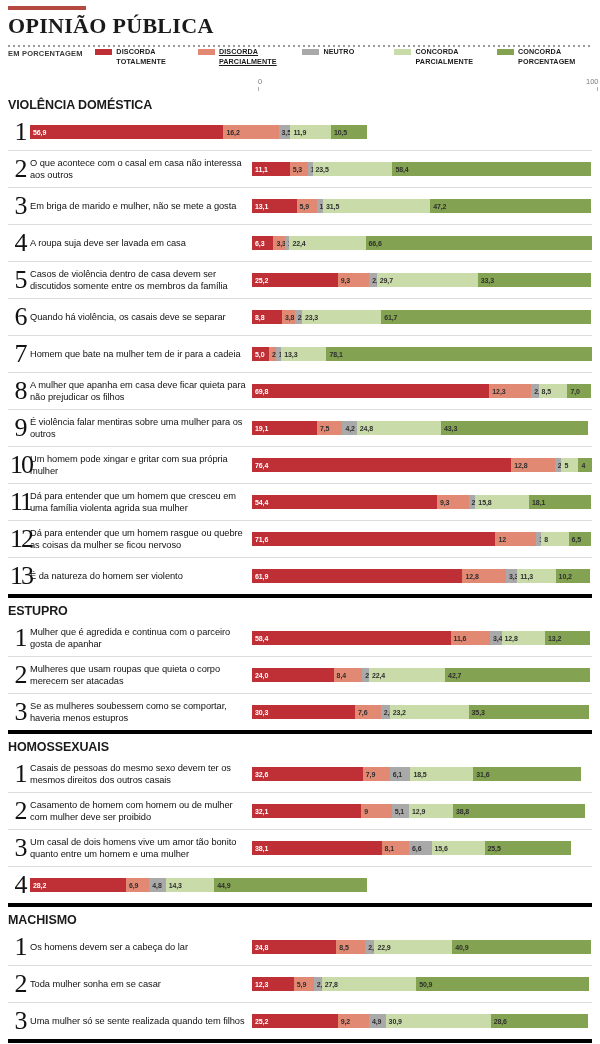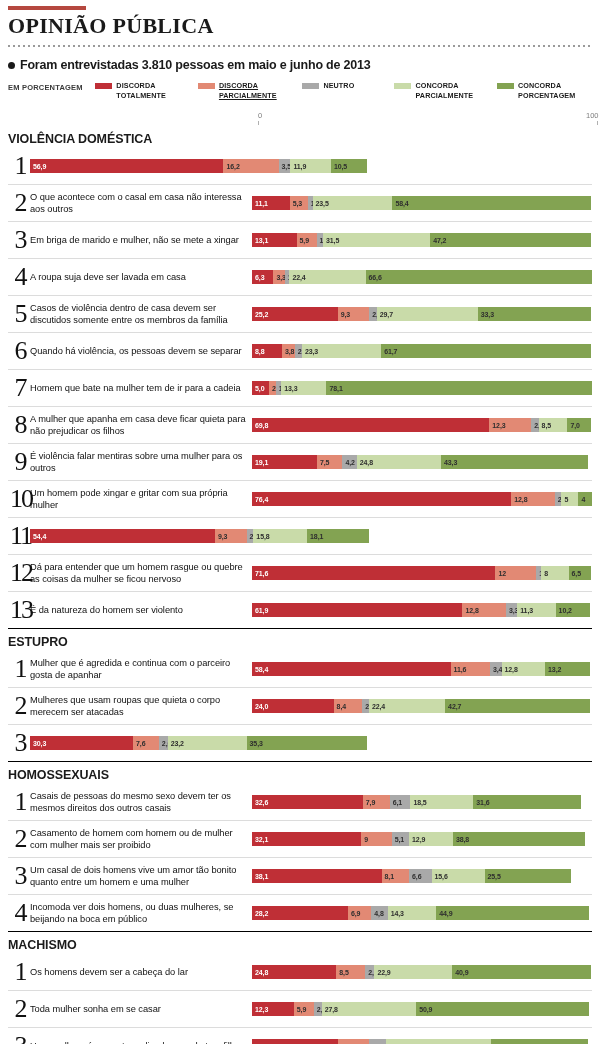--- a/index.html
+++ b/index.html
@@ -59,21 +59,21 @@
     margin: 2px 0 2px 0; padding-top: 4px;
   }
   .rows { border-top: 0; }
 
   .row {
     position: relative;
     display: flex; align-items: center;
     border-bottom: 1px solid #dcdcdc;
     min-height: 36px;
   }
-  .row:last-child { border-bottom: 1px solid #000000; }
+  .row:last-child { border-bottom: 4px solid #000000; }
   .row-num {
     width: 22px; flex: none; text-align: center;
     font-family: "Liberation Serif", serif;
     font-size: 26px; font-weight: 400; line-height: 1;
     letter-spacing: -2px; color: #111; padding-left: 2px;
   }
   .row-label {
     width: 222px; flex: none;
     font-size: 9.3px; line-height: 1.32; color: #111;
     padding-right: 6px; letter-spacing: -.05px;
@@ -97,24 +97,20 @@
 </head>
 <body>
 
 <div id="page">
 
   <div class="top-rule"></div>
 
   <div class="title">OPINIÃO PÚBLICA</div>
   <div class="dotted"></div>
 
-  <div class="subtitle">
-    <span class="bullet-dot"></span>
-    <span>Foram entrevistadas 3.810 pessoas em maio e junho de 2013</span>
-  </div>
 
   <div class="legend" id="legend">
     <div class="legend-unit">EM PORCENTAGEM</div>
   <div class="legend-item li0">
         <span class="swatch" style="background: rgb(191, 47, 54);"></span>
         <span class="legend-label">DISCORDA TOTALMENTE</span>
       </div>
       <div class="legend-item li1">
         <span class="swatch" style="background: rgb(226, 137, 116);"></span>
         <span class="legend-label">DISCORDA PARCIALMENTE</span>
@@ -187,21 +183,21 @@
                 <span class="val">23,5</span>
               </div>
               <div class="seg s4" style="width: 198.56px; background: rgb(131, 163, 82);">
                 <span class="val">58,4</span>
               </div>
             </div>
           </div>
         </div>
         <div class="row">
           <div class="row-num">3</div>
-          <div class="row-label">Em briga de marido e mulher, não se mete a xingar</div>
+          <div class="row-label">Em briga de marido e mulher, não se mete a gosta</div>
           <div class="bar-area">
             <div class="bar">
               <div class="seg s0" style="width: 44.54px; background: rgb(191, 47, 54);">
                 <span class="val">13,1</span>
               </div>
               <div class="seg s1" style="width: 20.06px; background: rgb(226, 137, 116);">
                 <span class="val">5,9</span>
               </div>
               <div class="seg s2" style="width: 6.46px; background: rgb(169, 169, 169);">
                 <span class="val">1,9</span>
@@ -256,21 +252,21 @@
                 <span class="val">29,7</span>
               </div>
               <div class="seg s4" style="width: 113.22px; background: rgb(131, 163, 82);">
                 <span class="val">33,3</span>
               </div>
             </div>
           </div>
         </div>
         <div class="row">
           <div class="row-num">6</div>
-          <div class="row-label">Quando há violência, os pessoas devem se separar</div>
+          <div class="row-label">Quando há violência, os casais deve se separar</div>
           <div class="bar-area">
             <div class="bar">
               <div class="seg s0" style="width: 29.92px; background: rgb(191, 47, 54);">
                 <span class="val">8,8</span>
               </div>
               <div class="seg s1" style="width: 12.92px; background: rgb(226, 137, 116);">
                 <span class="val">3,8</span>
               </div>
               <div class="seg s2" style="width: 7.14px; background: rgb(169, 169, 169);">
                 <span class="val">2,1</span>
@@ -371,20 +367,21 @@
                 <span class="val">5</span>
               </div>
               <div class="seg s4" style="width: 13.6px; background: rgb(131, 163, 82);">
                 <span class="val">4</span>
               </div>
             </div>
           </div>
         </div>
         <div class="row">
           <div class="row-num">11</div>
+          <div class="row-label">Dá para entender que um homem que cresceu em uma família violenta agrida sua mulher</div>
           <div class="bar-area">
             <div class="bar">
               <div class="seg s0" style="width: 184.96px; background: rgb(191, 47, 54);">
                 <span class="val">54,4</span>
               </div>
               <div class="seg s1" style="width: 31.62px; background: rgb(226, 137, 116);">
                 <span class="val">9,3</span>
               </div>
               <div class="seg s2" style="width: 6.8px; background: rgb(169, 169, 169);">
                 <span class="val">2</span>
@@ -488,20 +485,21 @@
                 <span class="val">22,4</span>
               </div>
               <div class="seg s4" style="width: 145.18px; background: rgb(131, 163, 82);">
                 <span class="val">42,7</span>
               </div>
             </div>
           </div>
         </div>
         <div class="row">
           <div class="row-num">3</div>
+          <div class="row-label">Se as mulheres soubessem como se comportar, haveria menos estupros</div>
           <div class="bar-area">
             <div class="bar">
               <div class="seg s0" style="width: 103.02px; background: rgb(191, 47, 54);">
                 <span class="val">30,3</span>
               </div>
               <div class="seg s1" style="width: 25.84px; background: rgb(226, 137, 116);">
                 <span class="val">7,6</span>
               </div>
               <div class="seg s2" style="width: 8.84px; background: rgb(169, 169, 169);">
                 <span class="val">2,6</span>
@@ -536,21 +534,21 @@
                 <span class="val">18,5</span>
               </div>
               <div class="seg s4" style="width: 107.44px; background: rgb(131, 163, 82);">
                 <span class="val">31,6</span>
               </div>
             </div>
           </div>
         </div>
         <div class="row">
           <div class="row-num">2</div>
-          <div class="row-label">Casamento de homem com homem ou de mulher com mulher mais ser proibido</div>
+          <div class="row-label">Casamento de homem com homem ou de mulher com mulher deve ser proibido</div>
           <div class="bar-area">
             <div class="bar">
               <div class="seg s0" style="width: 109.14px; background: rgb(191, 47, 54);">
                 <span class="val">32,1</span>
               </div>
               <div class="seg s1" style="width: 30.6px; background: rgb(226, 137, 116);">
                 <span class="val">9</span>
               </div>
               <div class="seg s2" style="width: 17.34px; background: rgb(169, 169, 169);">
                 <span class="val">5,1</span>
@@ -582,21 +580,20 @@
                 <span class="val">15,6</span>
               </div>
               <div class="seg s4" style="width: 86.7px; background: rgb(131, 163, 82);">
                 <span class="val">25,5</span>
               </div>
             </div>
           </div>
         </div>
         <div class="row">
           <div class="row-num">4</div>
-          <div class="row-label">Incomoda ver dois homens, ou duas mulheres, se beijando na boca em público</div>
           <div class="bar-area">
             <div class="bar">
               <div class="seg s0" style="width: 95.88px; background: rgb(191, 47, 54);">
                 <span class="val">28,2</span>
               </div>
               <div class="seg s1" style="width: 23.46px; background: rgb(226, 137, 116);">
                 <span class="val">6,9</span>
               </div>
               <div class="seg s2" style="width: 16.32px; background: rgb(169, 169, 169);">
                 <span class="val">4,8</span>

